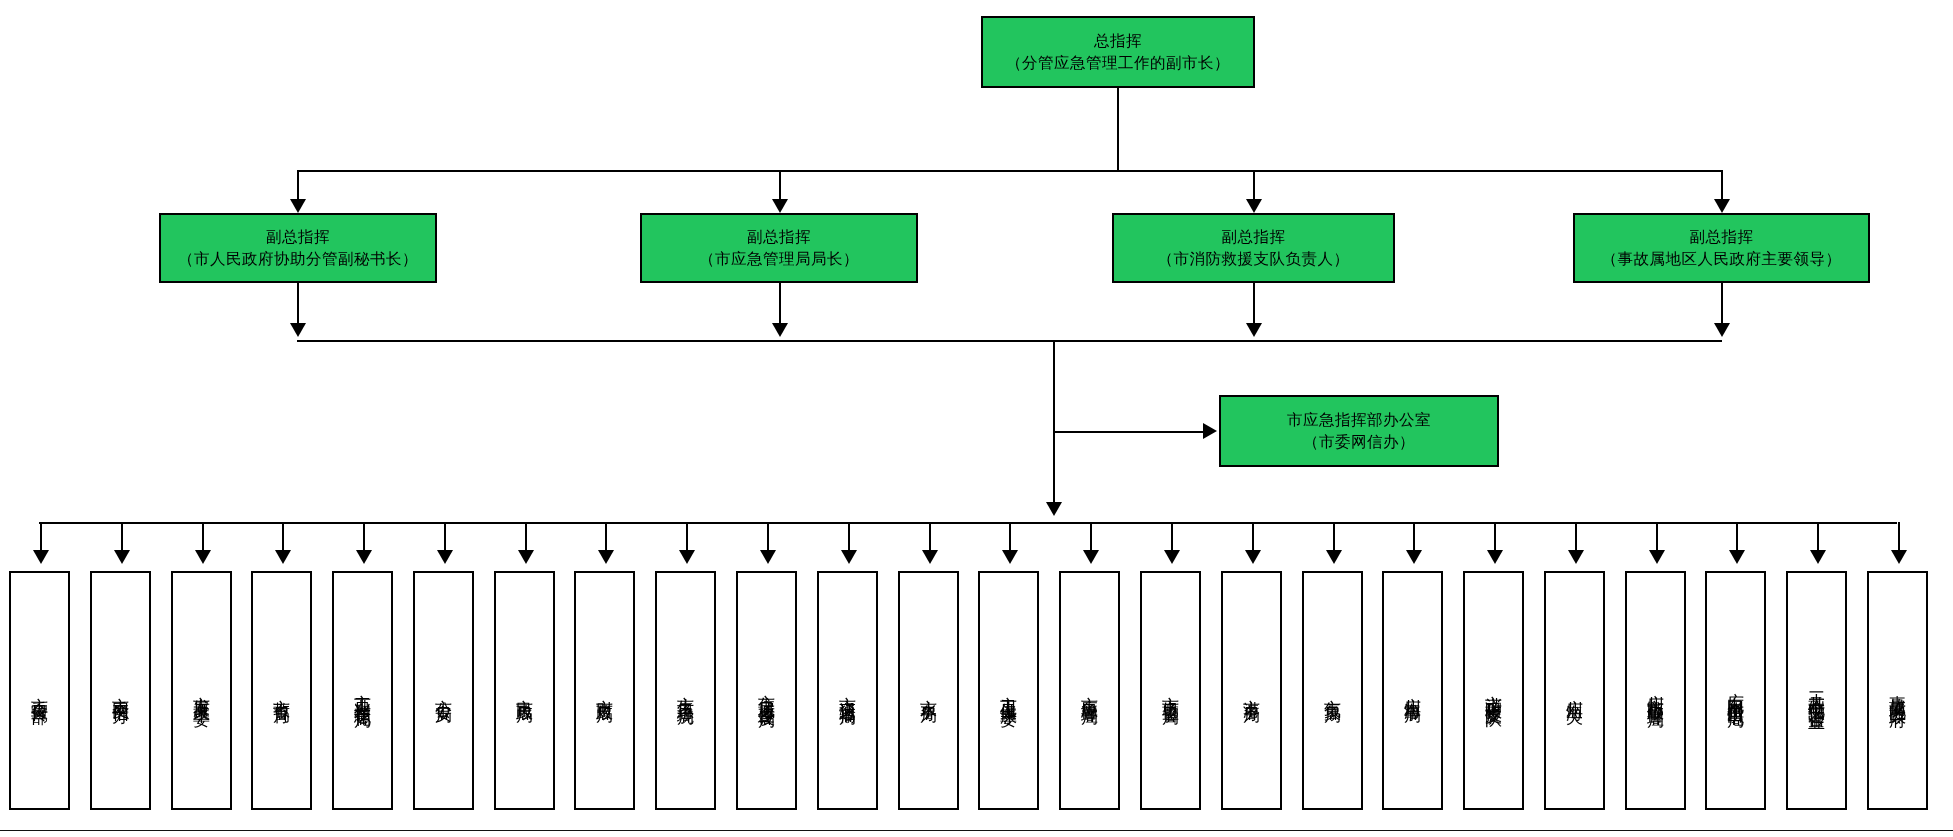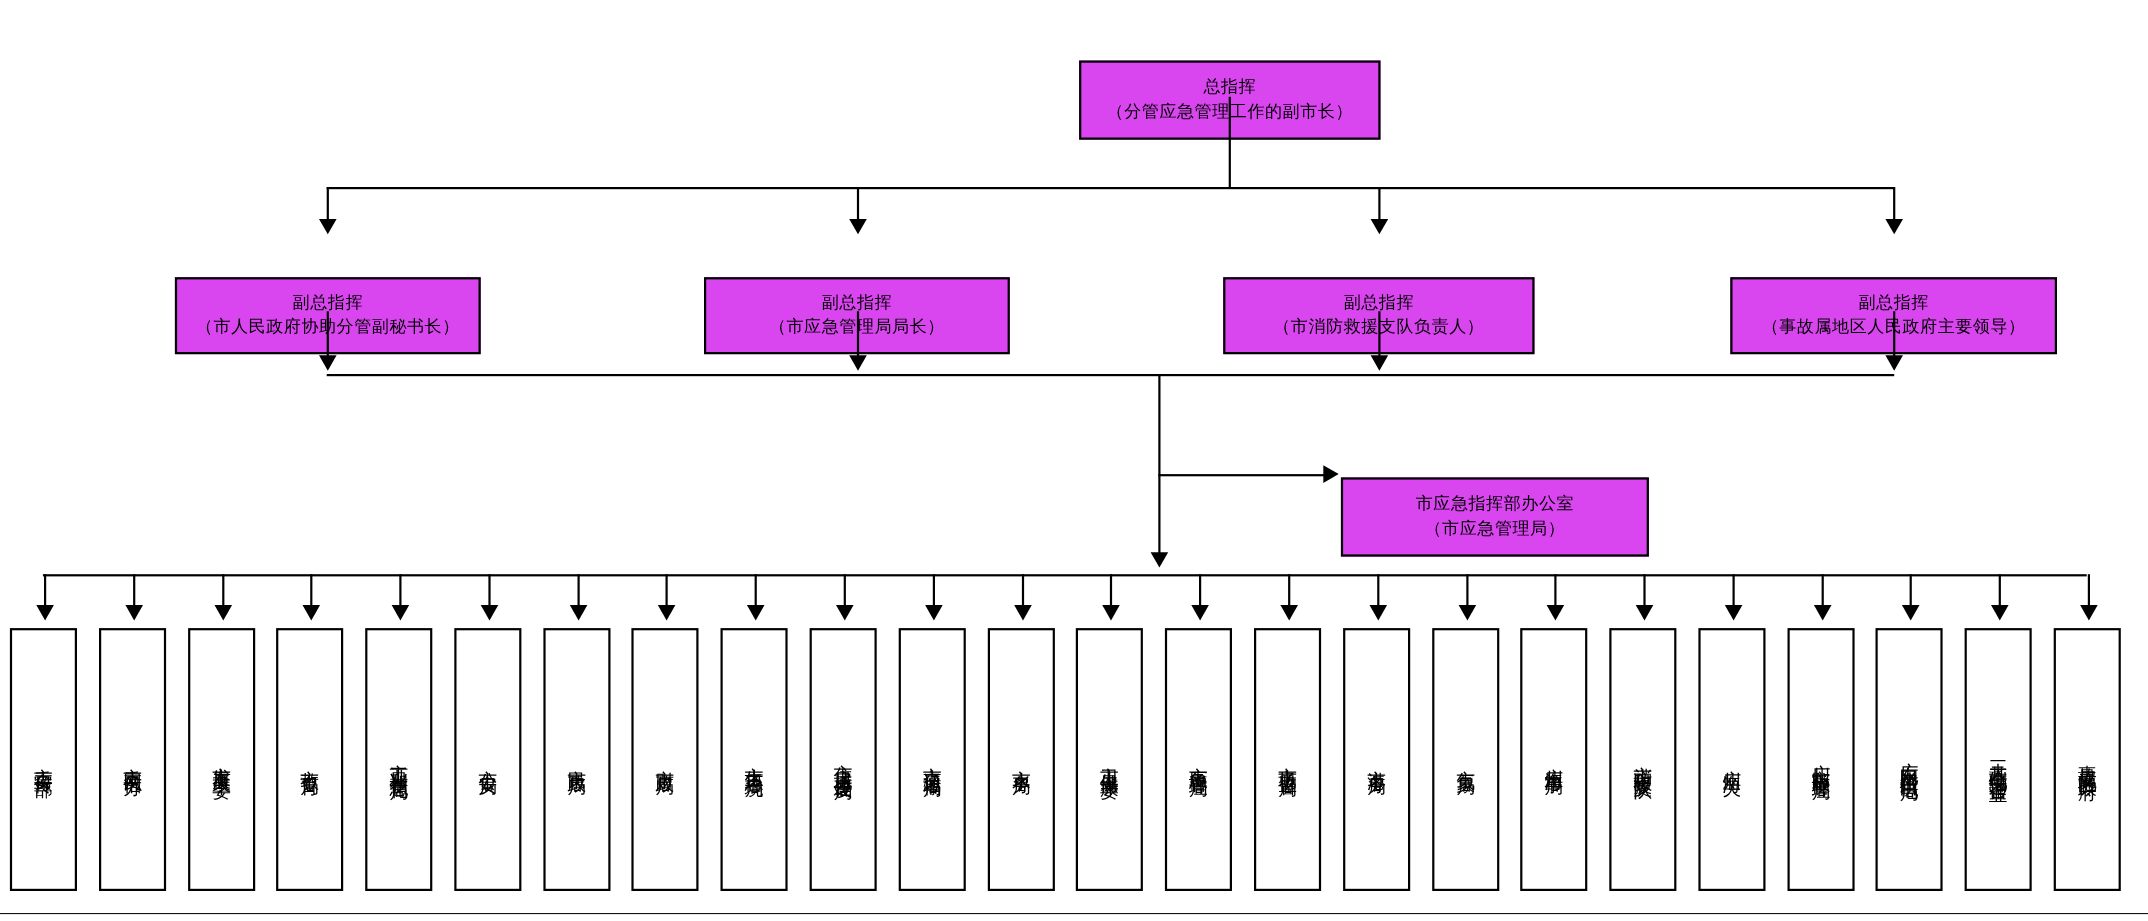--- a/index.html
+++ b/index.html
@@ -18,26 +18,25 @@
     height: 837px;
     background: #ffffff;
     overflow: hidden;
   }
 
   
   .node {
     position: absolute;
     box-sizing: border-box;
     border: 2.5px solid #000000;
-    background: #d946ef;
+    background: #22c55e;
     display: flex;
     align-items: center;
     justify-content: center;
     text-align: center;
-    margin-top: 39px;
   }
   .node .lines {
     display: block;
     line-height: 1.45;
     font-size: 15.5px;
     letter-spacing: 0.5px;
     white-space: pre-line;
   }
 
   
@@ -186,21 +185,21 @@
   <div class="hline" style="left:297px; top:340px; width:1425px;"></div>
 
   <div class="vline" style="left:1053px; top:340px; height:164px;"></div>
   <div class="arrow-down" style="left:1046px; top:502px;"></div>
 
   <div class="hline" style="left:1053px; top:431px; width:152px;"></div>
   <div class="arrow-right" style="left:1203px; top:423px;"></div>
 
   <div class="node" id="node-office">
     <span class="lines">市应急指挥部办公室
-（市应急管理局）</span>
+（市委网信办）</span>
   </div>
 
   <div class="hline" style="left:39px; top:522px; width:1858px;"></div>
 
   <div id="dept-connectors">
       <div class="vline" style="left: 40px; top: 522px; height: 29px;"></div>
       <div class="arrow-down" style="left: 33px; top: 550px;"></div>
       <div class="vline" style="left: 121px; top: 522px; height: 29px;"></div>
       <div class="arrow-down" style="left: 114px; top: 550px;"></div>
       <div class="vline" style="left: 202px; top: 522px; height: 29px;"></div>

